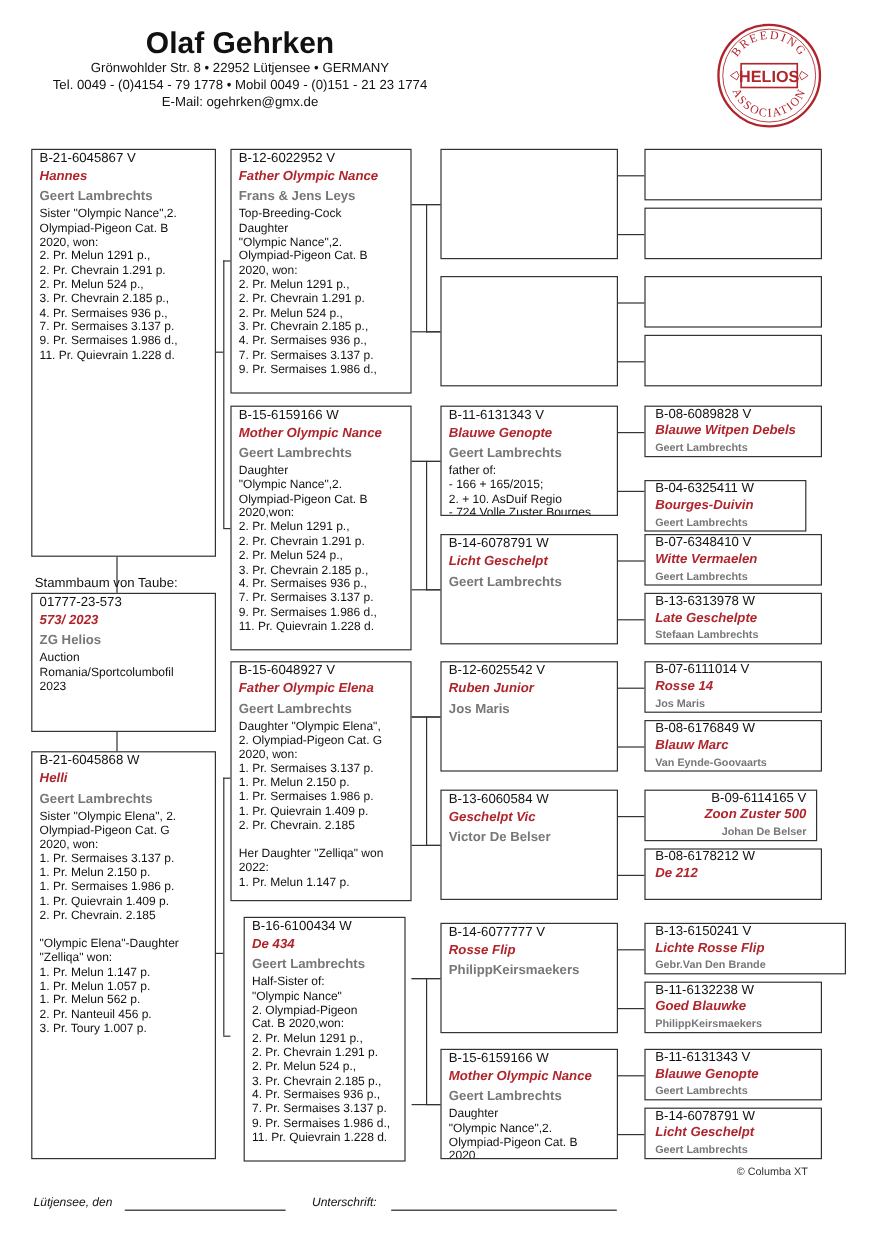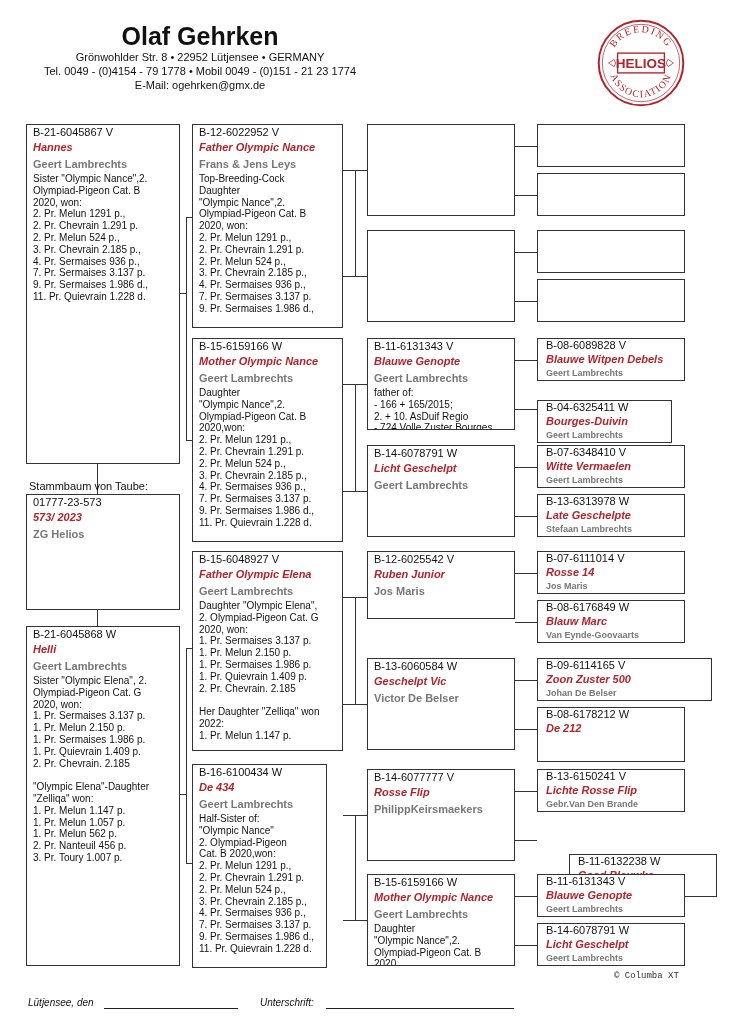--- a/index.html
+++ b/index.html
@@ -18,21 +18,21 @@
   .box .owner { font-size:11px; font-weight:bold; color:#777; line-height:17px; white-space:nowrap; }
   .box .note { font-size:10px; line-height:11.8px; color:#111; white-space:pre-line; }
   .box.small { padding:0 8px; }
   .box.small .ring { font-size:11px; line-height:12px; }
   .box.small .pname { font-size:11px; line-height:16px; }
   .box.small .owner { font-size:9px; line-height:12px; }
 
   .ln { position:absolute; background:#333; }
 
   .stamm-label { position:absolute; left:29px; top:480px; font-size:11px; }
-  .copy { position:absolute; left:614px; top:971px; font-size:9px; color:#333;font-family:Liberation Mono, monospace; }
+  .copy { position:absolute; left:614px; top:971px; font-size:9px; color:#333; }
   .sig { position:absolute; top:997px; font-size:10px; font-style:italic; }
   .sigline { position:absolute; top:1008px; height:1px; background:#222; }
 </style>
 </head>
 <body>
 
 <div class="hdr">
   <div class="name">Olaf Gehrken</div>
   <div class="line">Grönwohlder Str. 8 • 22952 Lütjensee • GERMANY</div>
   <div class="line">Tel. 0049 - (0)4154 - 79 1778 • Mobil 0049 - (0)151 - 21 23 1774</div>
@@ -72,20 +72,23 @@
 3. Pr. Chevrain 2.185 p.,
 4. Pr. Sermaises 936 p.,
 7. Pr. Sermaises 3.137 p.
 9. Pr. Sermaises 1.986 d.,
 11. Pr. Quievrain 1.228 d.</div>
     </div>
     <div class="box" style="left: 26px; top: 494px; width: 154px; height: 116px;">
       <div class="ring">01777-23-573</div>
       <div class="pname">573/ 2023</div>
       <div class="owner">ZG Helios</div>
+      <div class="note">Auction
+Romania/Sportcolumbofil
+2023</div>
     </div>
     <div class="box" style="left: 26px; top: 626px; width: 154px; height: 340px;">
       <div class="ring">B-21-6045868 W</div>
       <div class="pname">Helli</div>
       <div class="owner">Geert Lambrechts</div>
       <div class="note">Sister "Olympic Elena", 2.
 Olympiad-Pigeon Cat. G
 2020, won:
 1. Pr. Sermaises 3.137 p.
 1. Pr. Melun 2.150 p.
@@ -147,21 +150,21 @@
 1. Pr. Sermaises 3.137 p.
 1. Pr. Melun 2.150 p.
 1. Pr. Sermaises 1.986 p.
 1. Pr. Quievrain 1.409 p.
 2. Pr. Chevrain. 2.185
 
 Her Daughter "Zelliqa" won
 2022:
 1. Pr. Melun 1.147 p.</div>
     </div>
-    <div class="box" style="left: 192px; top: 764px; width: 135px; height: 204px;">
+    <div class="box" style="left: 203px; top: 764px; width: 135px; height: 204px;">
       <div class="ring">B-16-6100434 W</div>
       <div class="pname">De 434</div>
       <div class="owner">Geert Lambrechts</div>
       <div class="note">Half-Sister of:
 "Olympic Nance"
 2. Olympiad-Pigeon
 Cat. B 2020,won:
 2. Pr. Melun 1291 p.,
 2. Pr. Chevrain 1.291 p.
 2. Pr. Melun 524 p.,
@@ -199,21 +202,21 @@
 - 166 + 165/2015;
 2. + 10. AsDuif  Regio
 - 724 Volle Zuster Bourges</div>
     </div>
     <div class="box" style="left: 367px; top: 445px; width: 148px; height: 92px;">
       <div class="ring">B-14-6078791 W</div>
       <div class="pname">Licht Geschelpt</div>
       <div class="owner">Geert Lambrechts</div>
       <div class="note"></div>
     </div>
-    <div class="box" style="left: 367px; top: 551px; width: 148px; height: 68px;">
+    <div class="box" style="left: 367px; top: 551px; width: 148px; height: 92px;">
       <div class="ring">B-12-6025542 V</div>
       <div class="pname">Ruben Junior</div>
       <div class="owner">Jos Maris</div>
     </div>
     <div class="box" style="left: 367px; top: 658px; width: 148px; height: 92px;">
       <div class="ring">B-13-6060584 W</div>
       <div class="pname">Geschelpt Vic</div>
       <div class="owner">Victor De Belser</div>
       <div class="note"></div>
     </div>
@@ -308,38 +311,38 @@
       <div class="pname">Rosse 14</div>
       <div class="owner">Jos Maris</div>
     </div>
     <div class="box small" style="left: 537px; top: 600px; width: 148px; height: 43px;">
       <div class="ring">B-08-6176849 W</div>
       <div class="pname">Blauw Marc</div>
       <div class="owner">Van Eynde-Goovaarts</div>
     </div>
     <div class="ln" style="left: 515px; top: 573px; width: 22px; height: 1px;"></div>
     <div class="ln" style="left: 515px; top: 622px; width: 22px; height: 1px;"></div>
-    <div class="box small" style="left: 537px; top: 658px; width: 175px; height: 43px;">
+    <div class="box small" style="left: 537px; top: 658px; width: 144px; height: 43px; text-align: right;">
       <div class="ring">B-09-6114165 V</div>
       <div class="pname">Zoon Zuster 500</div>
       <div class="owner">Johan De Belser</div>
     </div>
-    <div class="box small" style="left: 537px; top: 707px; width: 148px; height: 55px;">
+    <div class="box small" style="left: 537px; top: 707px; width: 148px; height: 43px;">
       <div class="ring">B-08-6178212 W</div>
       <div class="pname">De 212</div>
       <div class="owner"></div>
     </div>
     <div class="ln" style="left: 515px; top: 680px; width: 22px; height: 1px;"></div>
     <div class="ln" style="left: 515px; top: 729px; width: 22px; height: 1px;"></div>
-    <div class="box small" style="left: 537px; top: 769px; width: 148px; height: 43px;">
+    <div class="box small" style="left: 537px; top: 769px; width: 168px; height: 43px;">
       <div class="ring">B-13-6150241 V</div>
       <div class="pname">Lichte Rosse Flip</div>
       <div class="owner">Gebr.Van Den Brande</div>
     </div>
-    <div class="box small" style="left: 537px; top: 854px; width: 148px; height: 43px; margin-left: 32px;">
+    <div class="box small" style="left: 537px; top: 818px; width: 148px; height: 43px;">
       <div class="ring">B-11-6132238 W</div>
       <div class="pname">Goed Blauwke</div>
       <div class="owner">PhilippKeirsmaekers</div>
     </div>
     <div class="ln" style="left: 515px; top: 791px; width: 22px; height: 1px;"></div>
     <div class="ln" style="left: 515px; top: 840px; width: 22px; height: 1px;"></div>
     <div class="box small" style="left: 537px; top: 874px; width: 148px; height: 43px;">
       <div class="ring">B-11-6131343 V</div>
       <div class="pname">Blauwe Genopte</div>
       <div class="owner">Geert Lambrechts</div>

